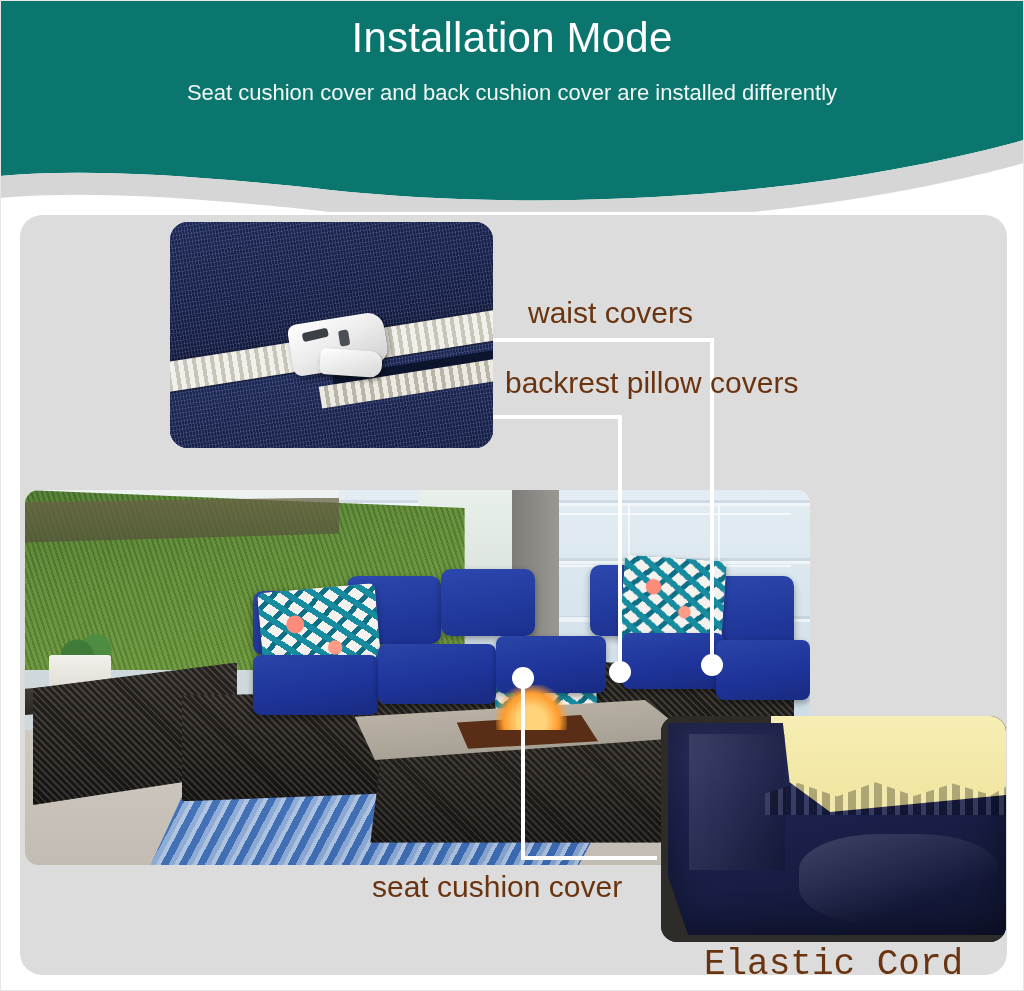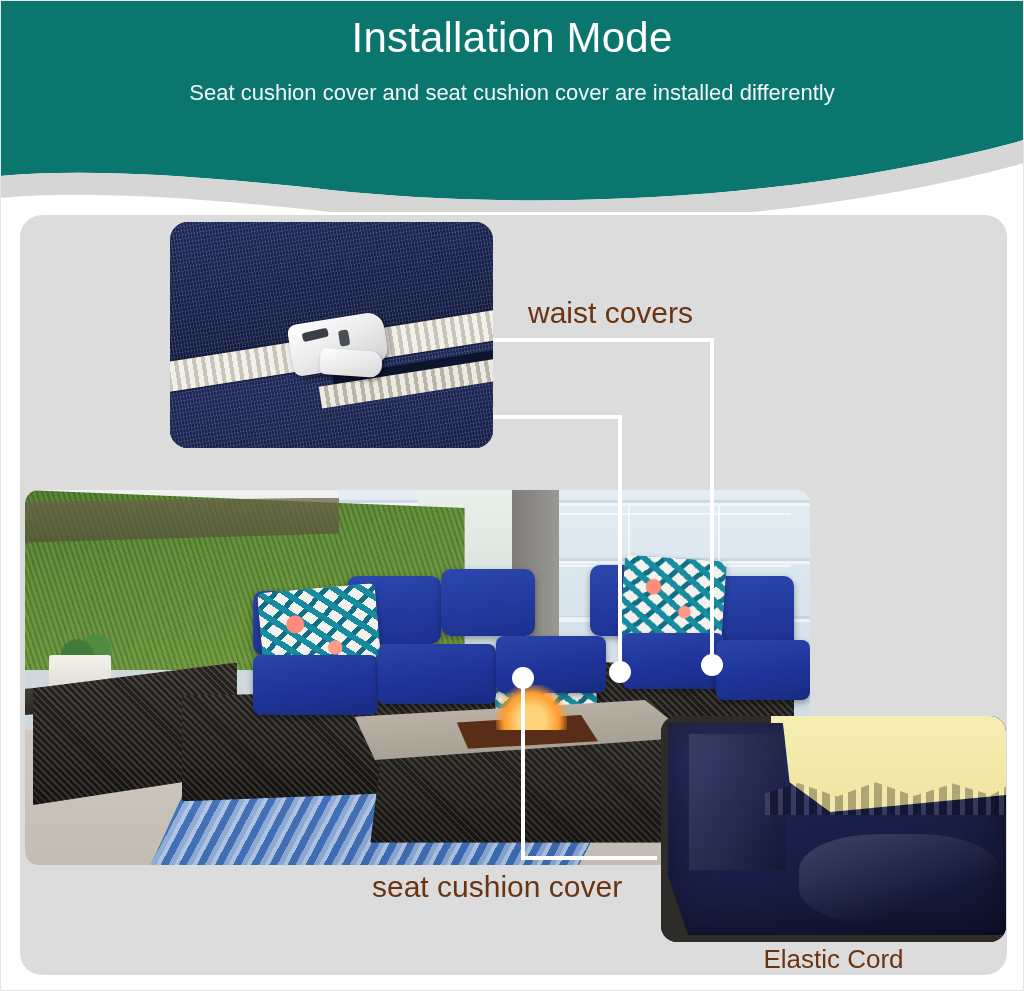--- a/index.html
+++ b/index.html
@@ -242,21 +242,21 @@
     position:absolute; left:8%; top:8%; width:28%; height:60%;
     background:linear-gradient(100deg, rgba(255,255,255,.10), rgba(0,0,0,.18));
   }
   .c-sheen {
     position:absolute; left:40%; top:52%; width:58%; height:40%;
     background:linear-gradient(160deg, rgba(255,255,255,.16), rgba(255,255,255,0) 70%);
     border-radius:40%;
   }
   .cap-cord {
     position:absolute; left:661px; top:944px; width:345px; text-align:center;
-    color:#6b3410; font-size:26px;
+    color:#6b3410; font-size:36px;font-family:Liberation Mono, monospace;
   }
 
   
   .lbl { position:absolute; color:#6b3410; font-size:30px; white-space:nowrap; }
   .lbl-waist    { left:528px; top:296px; }
   .lbl-backrest { left:505px; top:366px; }
   .lbl-seat     { left:372px; top:870px; }
 
   
   .leaders { position:absolute; left:0; top:0; width:1024px; height:991px; pointer-events:none; }
@@ -270,21 +270,21 @@
 <body>
 
 <div id="page">
 
   <div class="header-wrap">
     <svg class="header-svg" width="1024" height="212" viewBox="0 0 1024 212">
       <path d="M0,0 H1024 V140 C820,196 560,214 330,190 C200,176 90,168 0,176 Z" fill="#0a766e"></path>
       <path d="M0,176 C90,168 200,176 330,190 C560,214 820,196 1024,140 L1024,163 C820,219 560,236 330,212 C200,198 90,190 0,198 Z" fill="#d6d6d6"></path>
     </svg>
     <div class="header-title">Installation Mode</div>
-    <div class="header-sub">Seat cushion cover and seat cushion cover are installed differently</div>
+    <div class="header-sub">Seat cushion cover and back cushion cover are installed differently</div>
   </div>
 
   <div class="card"></div>
 
   <div class="photo-zipper">
     <div class="zip-fabric-top"></div>
     <div class="zip-fabric-bot"></div>
     <div class="zip-gap"></div>
     <div class="zip-teeth"></div>
     <div class="zip-teeth2"></div>
@@ -354,16 +354,17 @@
       <circle cx="620" cy="672" r="11" fill="#ffffff"></circle>
     </g>
 
     <g>
       <path d="M523,680 V858 H657" fill="none" stroke="#ffffff" stroke-width="4"></path>
       <circle cx="523" cy="678" r="11" fill="#ffffff"></circle>
     </g>
   </svg>
 
   <div class="lbl lbl-waist">waist covers</div>
+  <div class="lbl lbl-backrest">backrest pillow covers</div>
   <div class="lbl lbl-seat">seat cushion cover</div>
 
   <div class="page-border"></div>
 </div>
 
 </body></html>

